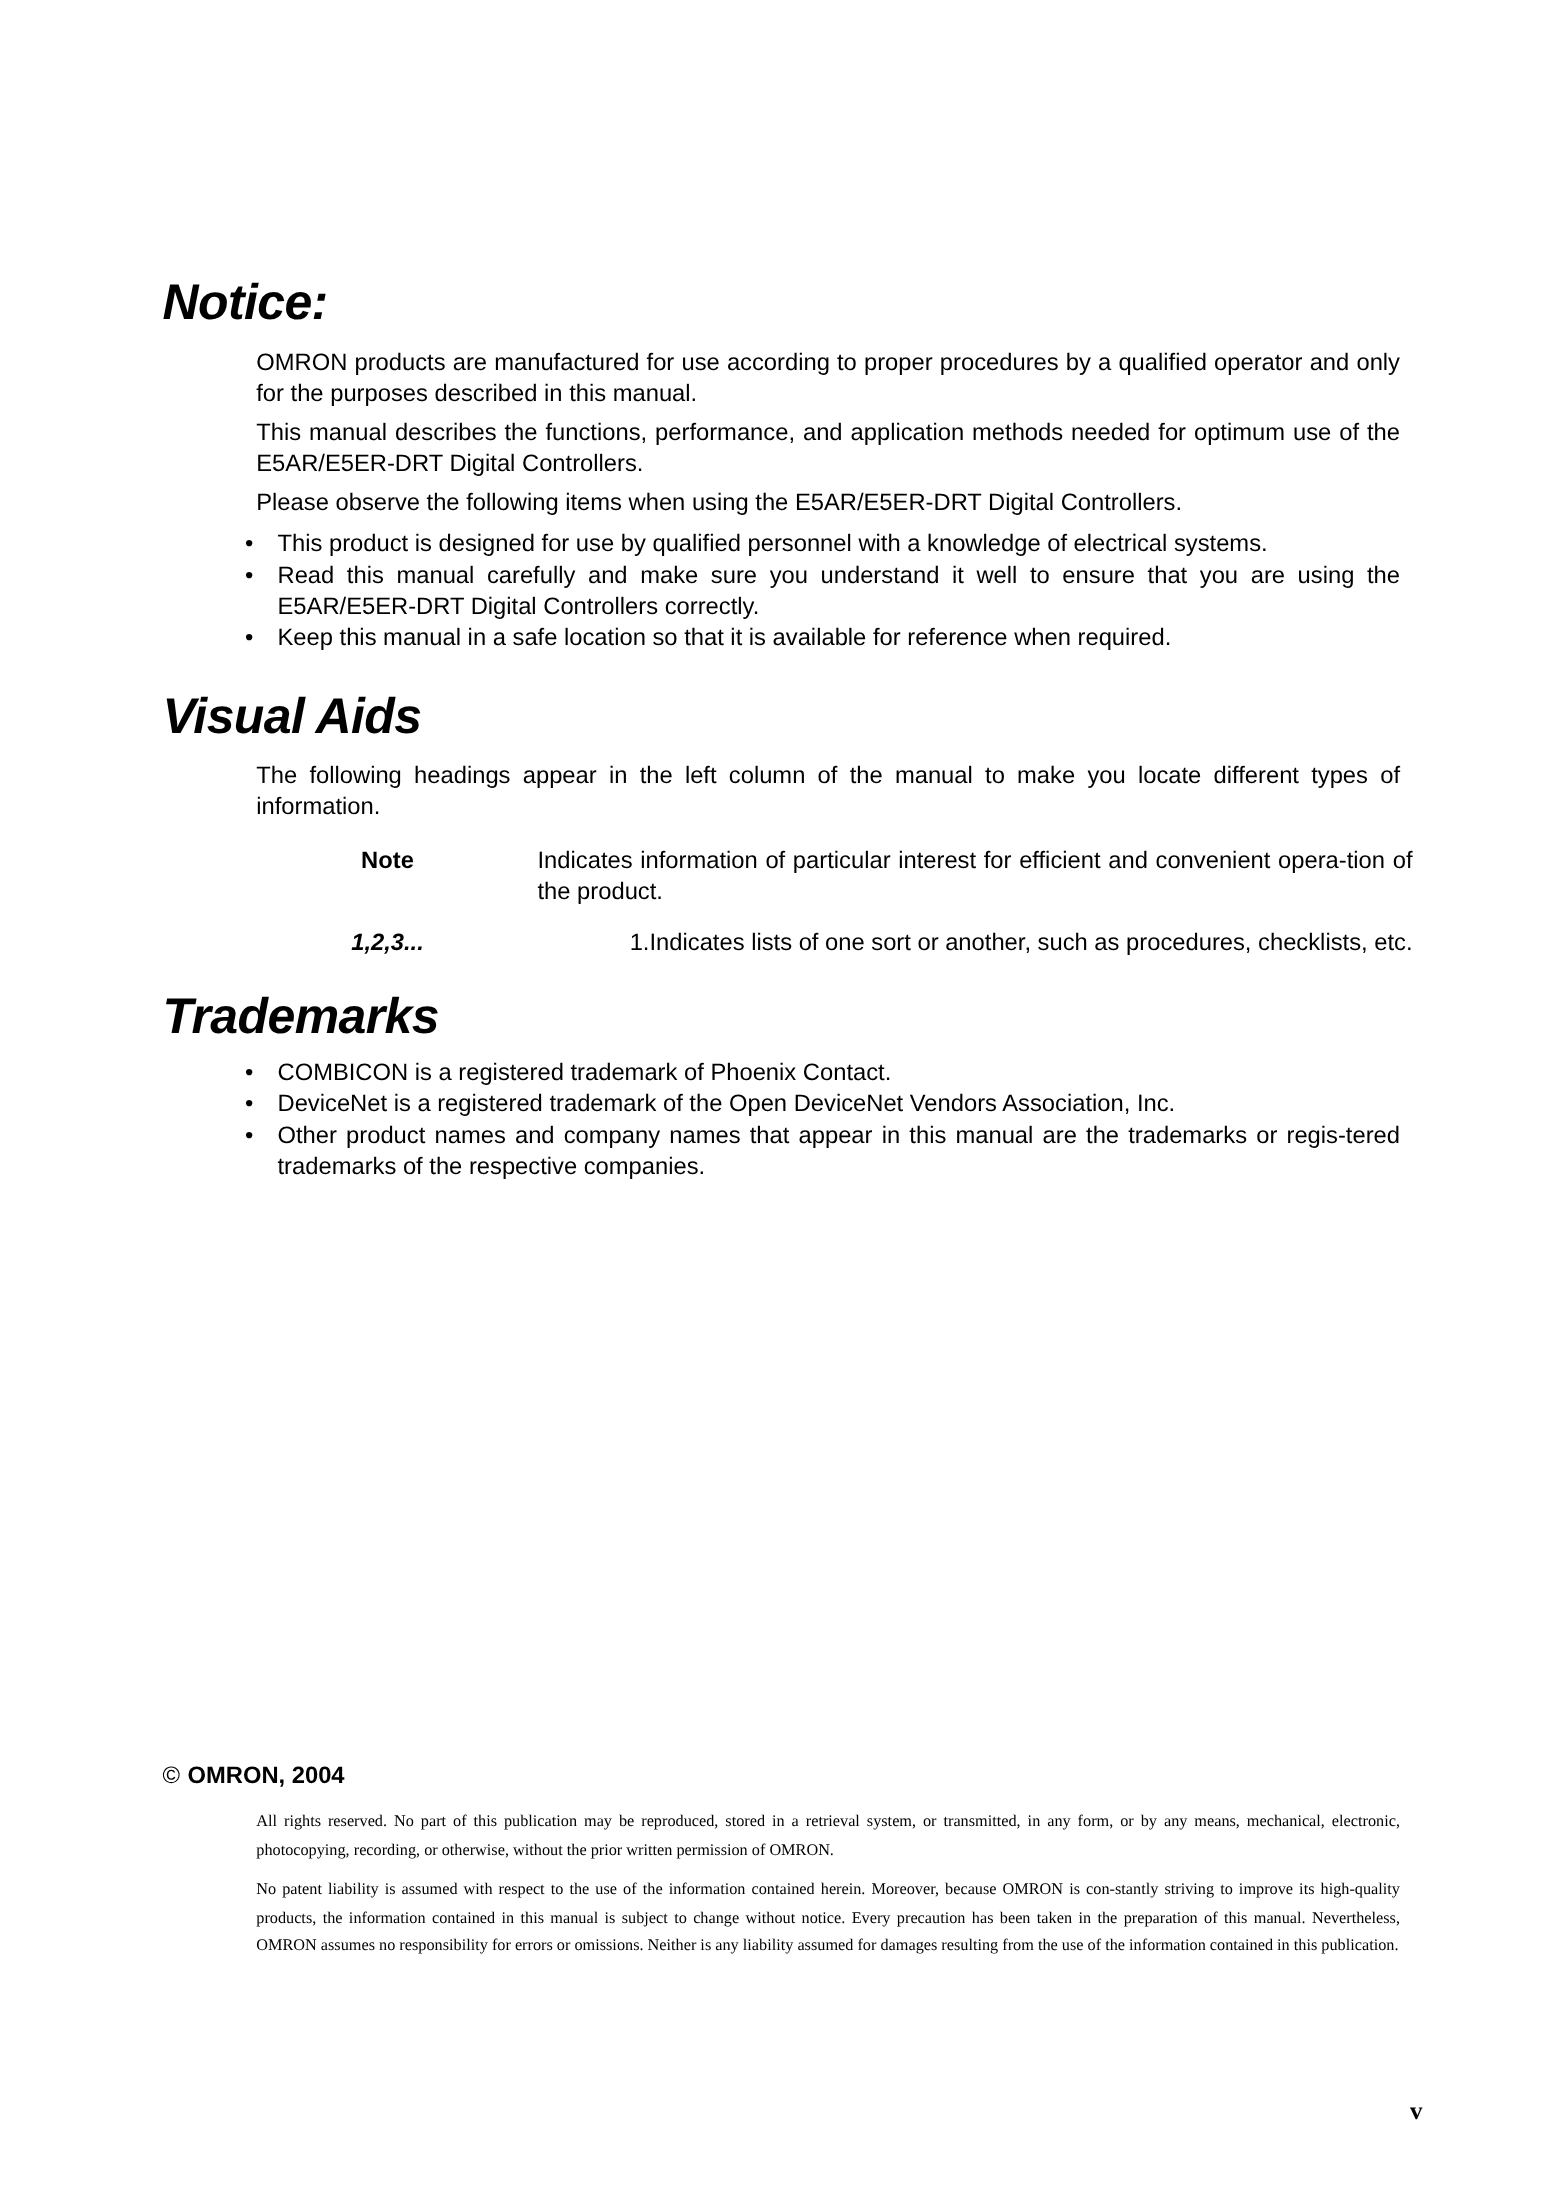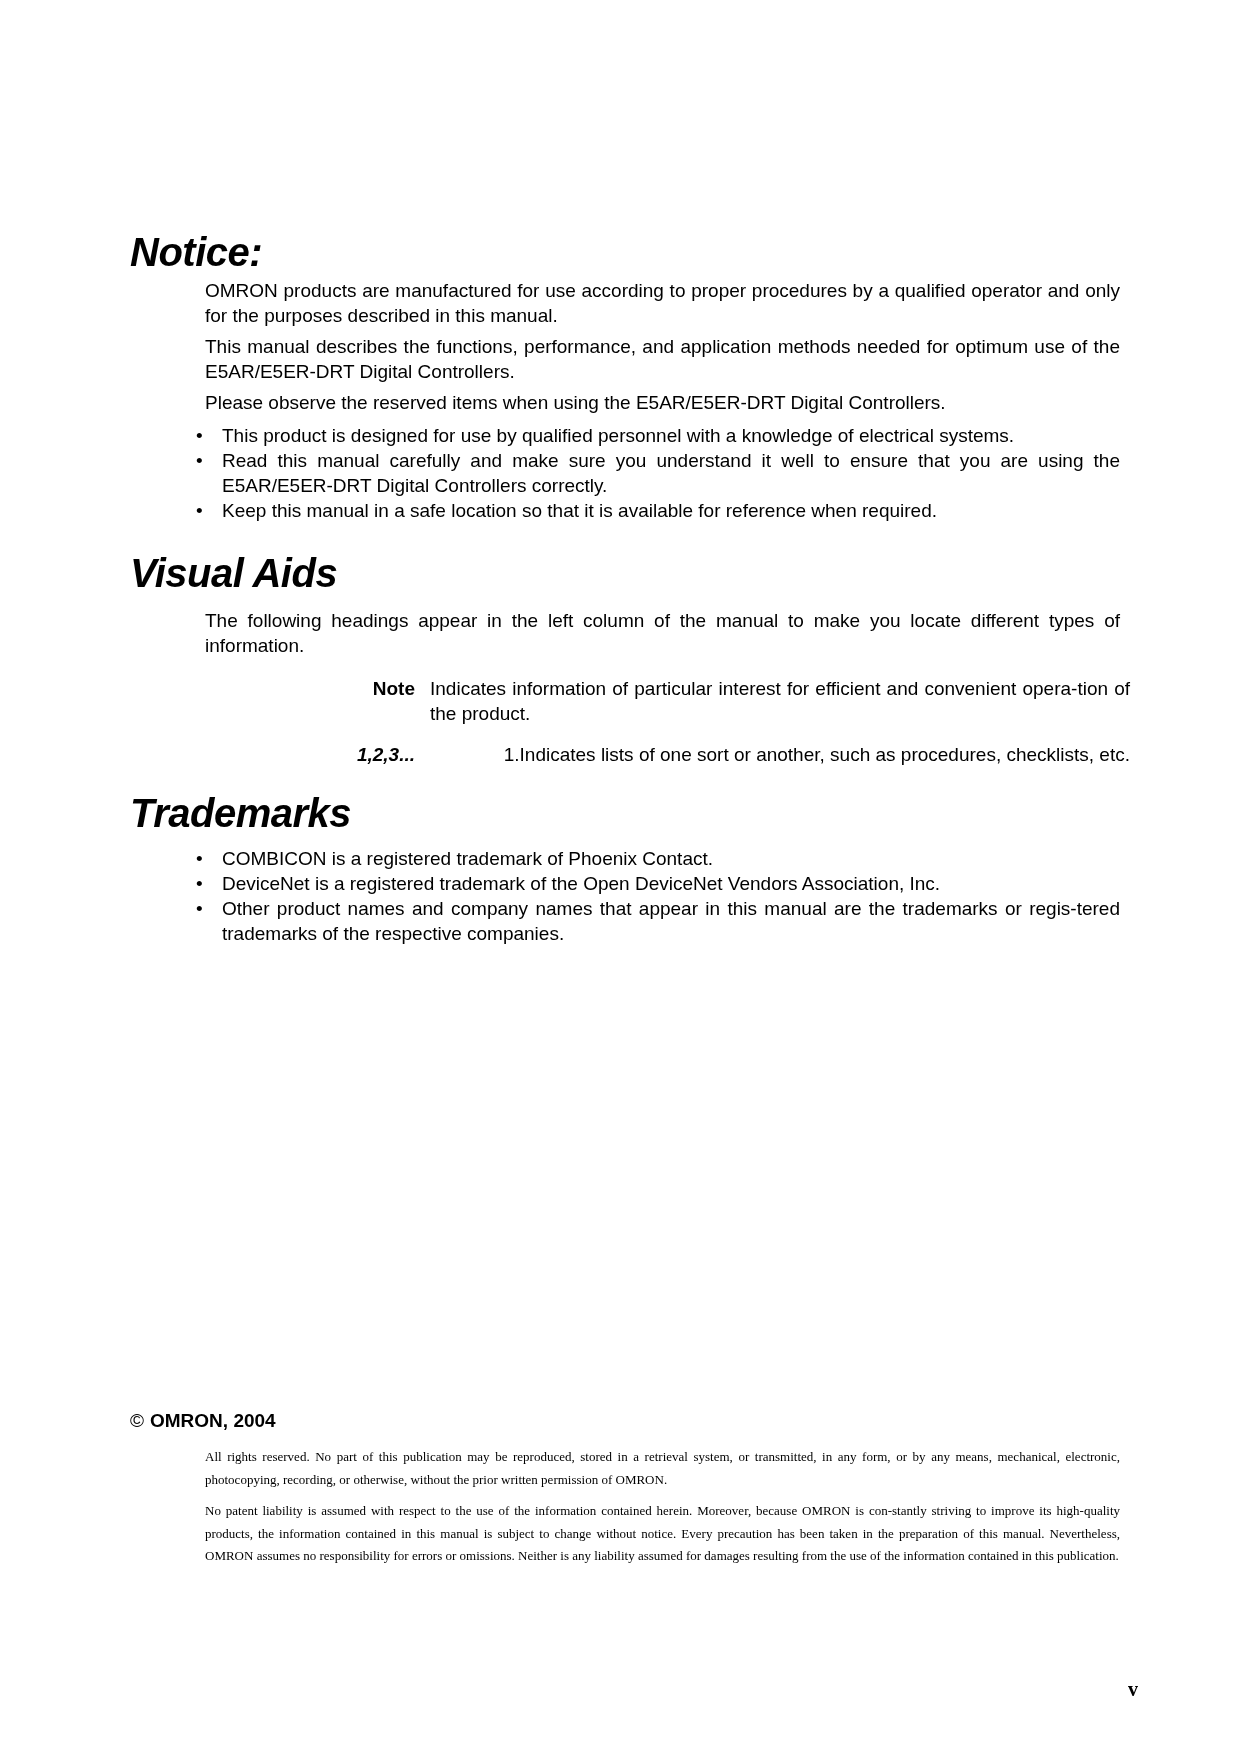--- a/index.html
+++ b/index.html
@@ -21,21 +21,21 @@
     left: 130px;
     margin: 0;
     font-family: "Liberation Sans", sans-serif;
     font-style: italic;
     font-weight: bold;
     font-size: 40px;
     line-height: 40px;
     letter-spacing: -0.5px;
     white-space: nowrap;
   }
-  #notice-heading    { top: 232px; }
+  #notice-heading    { top: 222px; }
   #va-heading        { top: 553px; }
   #tm-heading        { top: 793px; }
 
   .body-col {
     position: absolute;
     left: 205px;
     width: 915px;
     font-size: 19px;
     line-height: 25px;
   }
@@ -71,21 +71,21 @@
   .aid-row {
     display: grid;
     grid-template-columns: 210px 700px;
     column-gap: 15px;
     align-items: start;
   }
   .aid-row.note-row { margin-top: 18px; }
   .aid-row.num-row  { margin-top: 16px; }
   .aid-label {
     font-weight: bold;
-    text-align: right;
+    text-align: center;
     line-height: 25px;
   }
   .aid-label.italic { font-style: italic; }
   .aid-text {
     margin: 0;
     text-align: justify;
     line-height: 25px;
   }
   .aid-text.plain { text-align: right; }
   .num {
@@ -129,21 +129,21 @@
 </head>
 <body>
 
 <div class="page">
 
   <h1 class="doc-heading" id="notice-heading">Notice:</h1>
 
   <div class="body-col" id="notice-body">
     <p class="body-para">OMRON products are manufactured for use according to proper procedures by a qualified operator and only for the purposes described in this manual.</p>
     <p class="body-para">This manual describes the functions, performance, and application methods needed for optimum use of the E5AR/E5ER-DRT Digital Controllers.</p>
-    <p class="body-para single">Please observe the reserved items when using the E5AR/E5ER-DRT Digital Controllers.</p>
+    <p class="body-para single">Please observe the following items when using the E5AR/E5ER-DRT Digital Controllers.</p>
     <ul class="bullet-list">
       <li>
         <span class="b-dot">•</span>
         <span>This product is designed for use by qualified personnel with a knowledge of electrical systems.</span>
       </li>
       <li>
         <span class="b-dot">•</span>
         <span>Read this manual carefully and make sure you understand it well to ensure that you are using the E5AR/E5ER-DRT Digital Controllers correctly.</span>
       </li>
       <li>

